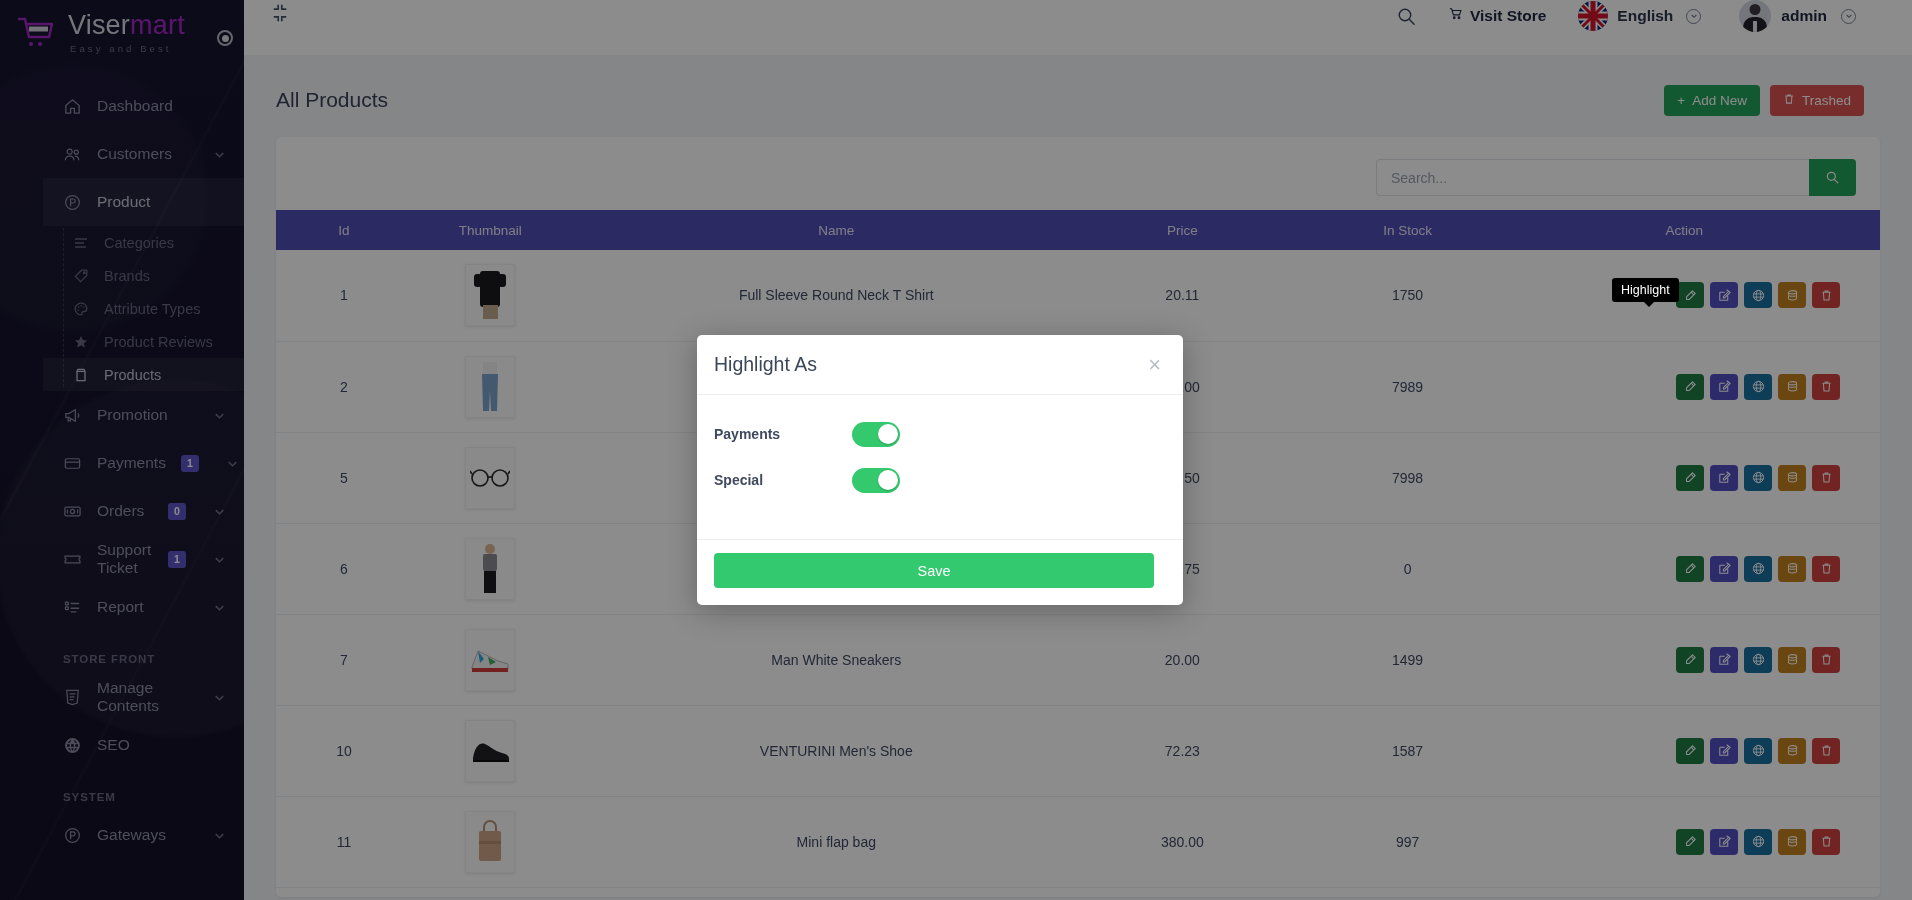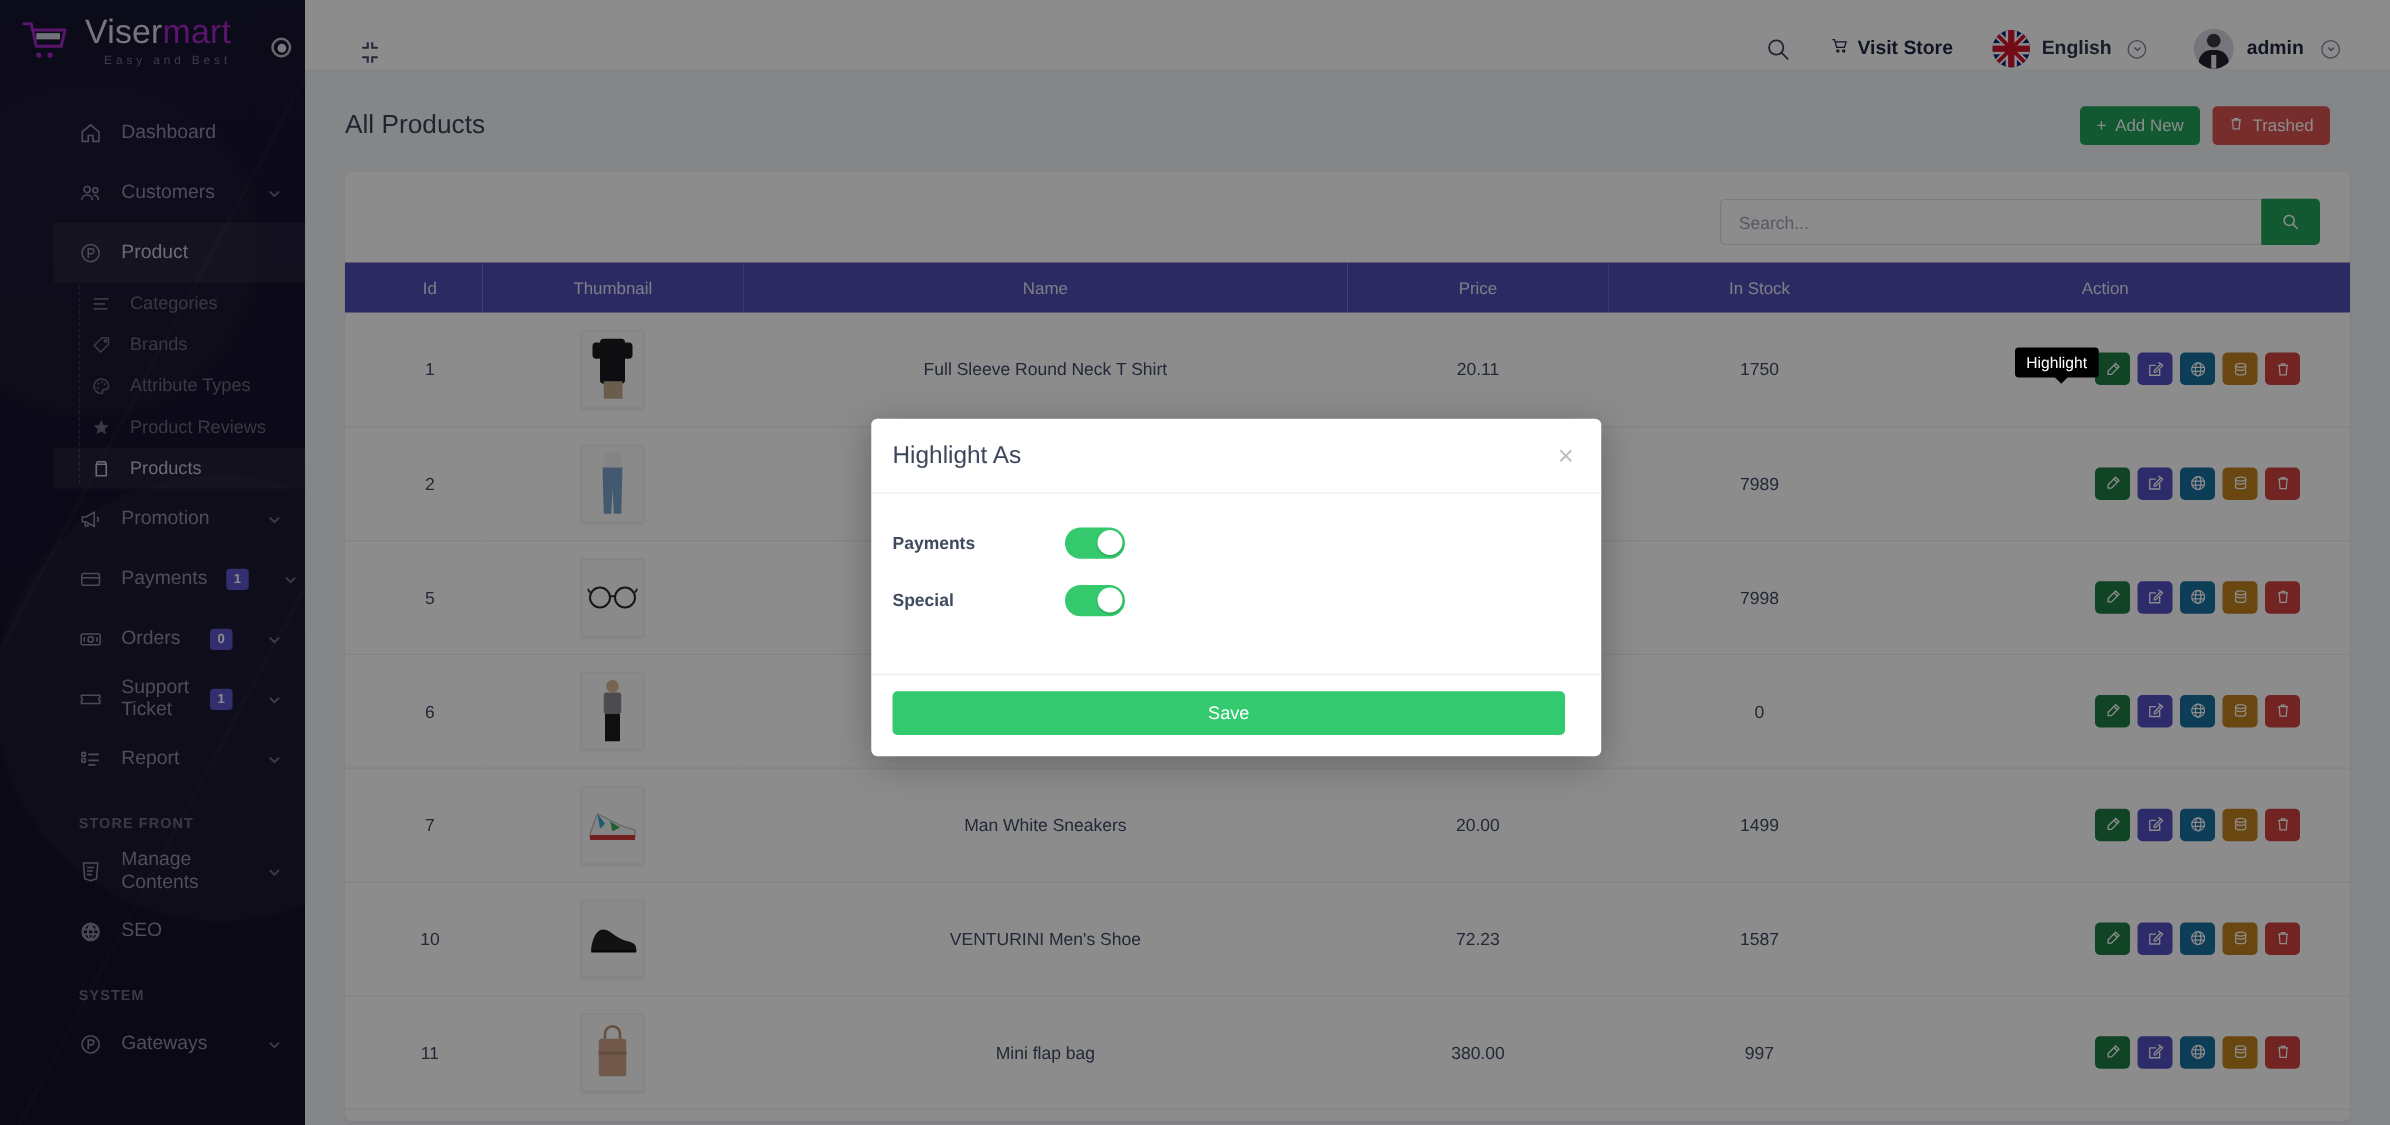--- a/index.html
+++ b/index.html
@@ -23,21 +23,21 @@
       radial-gradient(circle at 72% 62%, rgba(255,255,255,0.030) 0 30%, transparent 31%),
       radial-gradient(circle at 30% 22%, rgba(255,255,255,0.018) 0 18%, transparent 19%),
       linear-gradient(118deg, transparent 0 38%, rgba(255,255,255,0.035) 38.3%, transparent 38.7%),
       linear-gradient(118deg, transparent 0 68%, rgba(255,255,255,0.028) 68.3%, transparent 68.7%),
       linear-gradient(180deg, #171430 0%, #141127 100%);
     overflow: hidden;
     z-index: 30;
   }
   .brand {
     height: 66px; display: flex; align-items: center;
-    padding-left: 16px; gap: 10px; position: relative; text-align: right;
+    padding-left: 16px; gap: 10px; position: relative;
   }
   .brand-cart { width: 42px; height: 36px; position: relative; flex: 0 0 auto; }
   .brand-text { display: flex; flex-direction: column; line-height: 1; }
   .brand-name { font-size: 27px; letter-spacing: .2px; font-weight: 400; }
   .brand-name .b1 { color: #d7d8e2; }
   .brand-name .b2 { color: #a428c6; }
   .brand-tag {
     font-size: 9.5px; color: #6f6d88; letter-spacing: 3.1px;
     margin-top: 5px; padding-left: 2px;
   }
@@ -89,24 +89,24 @@
     border-radius: 0 22px 22px 0; width: 222px; color: #c2c1d2;
   }
   .sub-item .ico { width: 16px; height: 16px; flex:0 0 16px; display:flex; align-items:center; justify-content:center;}
   .nav-section {
     color: #6b6884; font-size: 11.5px; font-weight: 700;
     letter-spacing: .9px; padding: 22px 0 8px 20px;
   }
 
   
   .topbar {
-    position: absolute; left: 244px; top: 0;
+    position: absolute; left: 228px; top: 0;
     width: 1668px; height: 55px;
     background: #ffffff;
-    display: flex; align-items: flex-end;
+    display: flex; align-items: flex-start;
     z-index: 20;
   }
   .collapse-btn {
     margin-left: 39px; width: 26px; height: 26px; cursor: pointer;
     color: #47506b; display: flex; align-items: center; justify-content: center;
   }
   .topbar-right { margin-left: auto; display: flex; align-items: center; gap: 0; padding-right: 40px; }
   .tb-search { padding: 0 14px; cursor: pointer; color: #3a4359; display:flex; }
   .tb-visit {
     display: flex; align-items: center; gap: 7px;
@@ -237,21 +237,21 @@
 
   
   .overlay {
     position: absolute; inset: 0;
     background: rgba(0,0,0,0.45);
     z-index: 50;
   }
   .modal {
     position: absolute;
     left: 697px; top: 335px;
-    width: 584px; height: 270px;
+    width: 486px; height: 270px;
     background: #fff; border-radius: 5px;
     box-shadow: 0 6px 30px rgba(0,0,0,0.28);
     z-index: 60;
     display: flex; flex-direction: column;
   }
   .modal-head {
     height: 60px; display: flex; align-items: center;
     padding: 0 22px 0 17px;
     border-bottom: 1px solid #ecedf1;
   }

